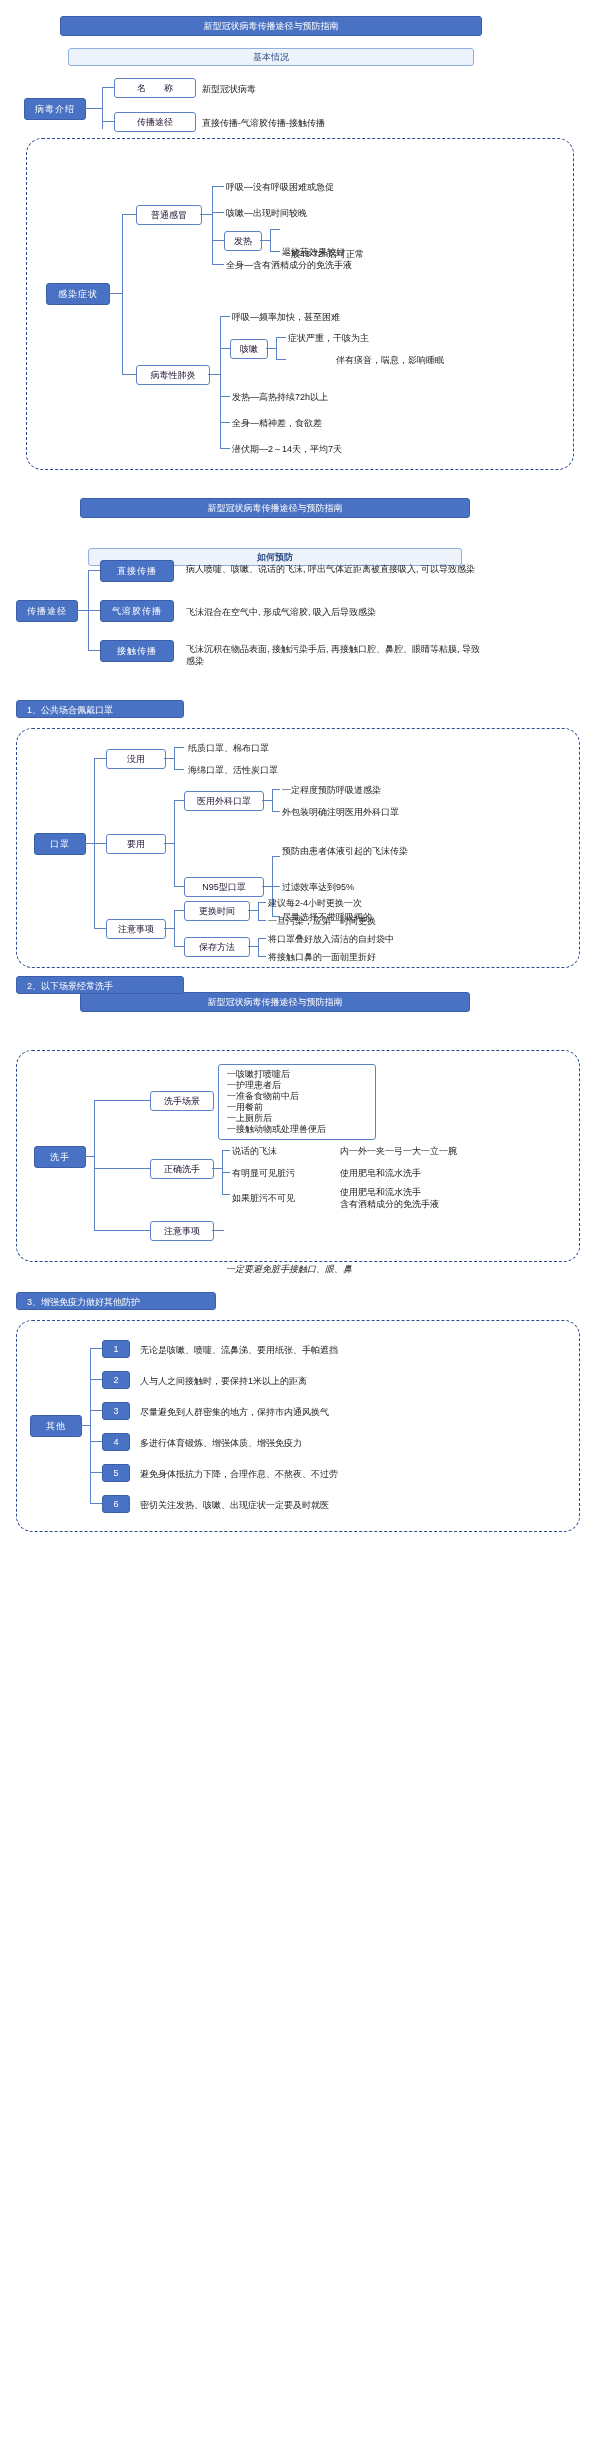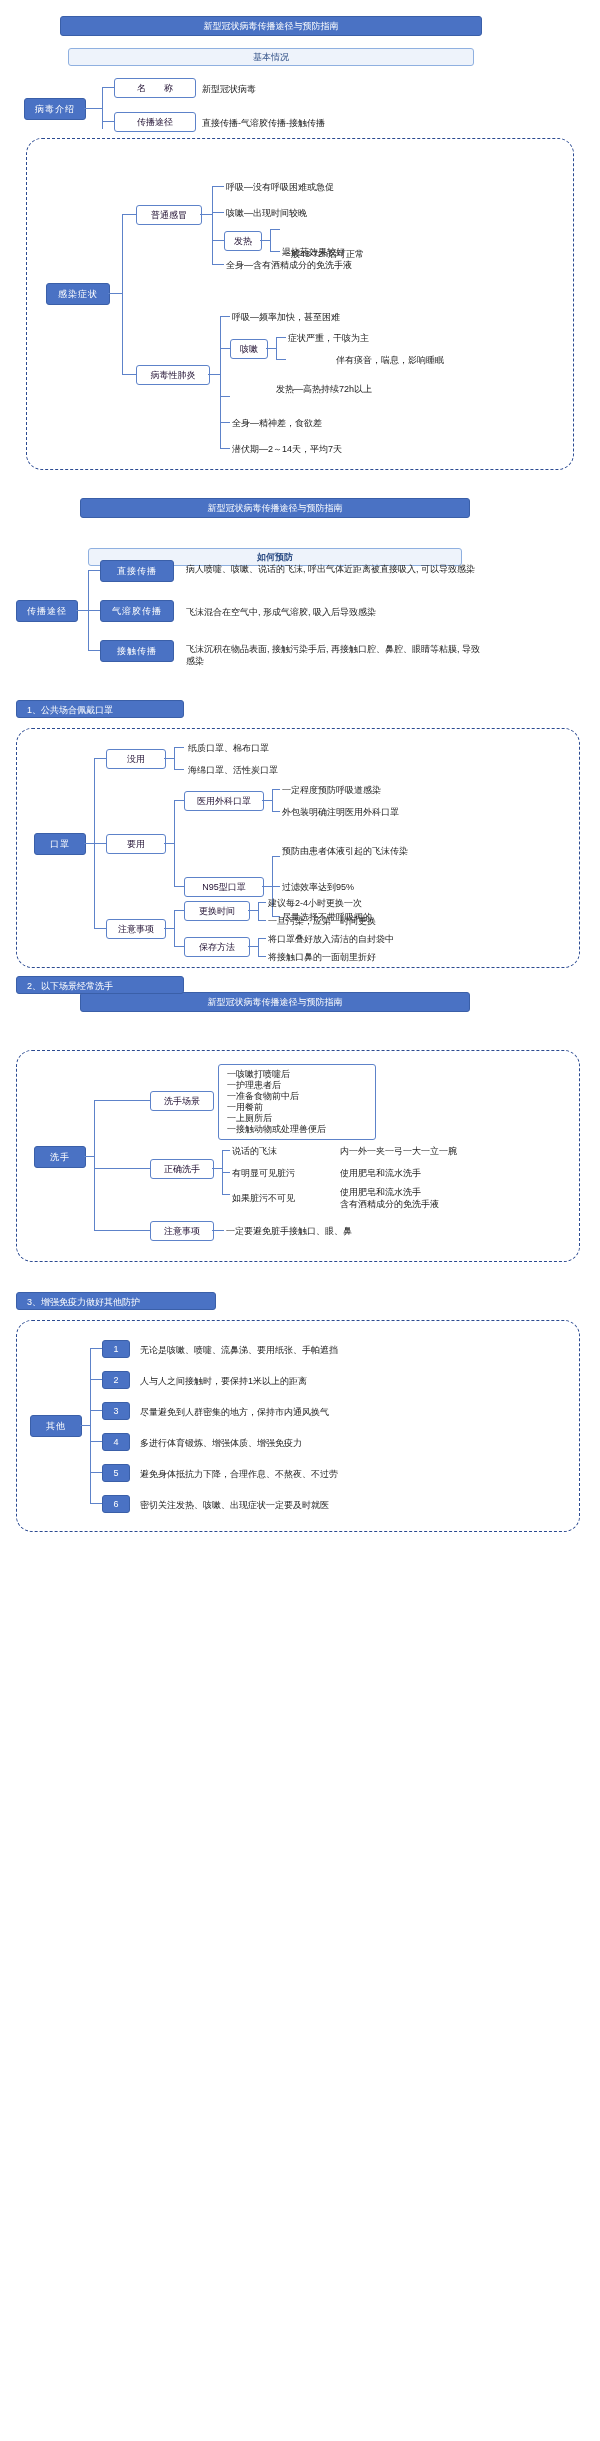--- a/index.html
+++ b/index.html
@@ -129,21 +129,21 @@
   <div class="wbox abs" style="left:136px;top:365px;width:72px;height:18px;">病毒性肺炎</div>
   <div class="ln lnh abs" style="left:208px;top:374px;width:12px;"></div>
   <div class="ln lnv abs" style="left:220px;top:316px;height:132px;"></div>
   <div class="ln lnh abs" style="left:220px;top:316px;width:10px;"></div>
   <div class="ln lnh abs" style="left:220px;top:348px;width:10px;"></div>
   <div class="ln lnh abs" style="left:220px;top:396px;width:10px;"></div>
   <div class="ln lnh abs" style="left:220px;top:422px;width:10px;"></div>
   <div class="ln lnh abs" style="left:220px;top:448px;width:10px;"></div>
 
   <div class="plain abs" style="left:232px;top:311px;">呼吸—频率加快，甚至困难</div>
-  <div class="plain abs" style="left:232px;top:383px;margin-left:44px;">发热—高热持续72h以上</div>
+  <div class="plain abs" style="left:232px;top:391px;">发热—高热持续72h以上</div>
   <div class="plain abs" style="left:232px;top:417px;">全身—精神差，食欲差</div>
   <div class="plain abs" style="left:232px;top:443px;">潜伏期—2～14天，平均7天</div>
 
   <div class="wbox abs" style="left:230px;top:339px;width:36px;height:18px;font-family:Liberation Serif, serif;">咳嗽</div>
   <div class="ln lnh abs" style="left:266px;top:348px;width:10px;"></div>
   <div class="ln lnv abs" style="left:276px;top:337px;height:22px;"></div>
   <div class="ln lnh abs" style="left:276px;top:337px;width:10px;"></div>
   <div class="ln lnh abs" style="left:276px;top:359px;width:10px;"></div>
   <div class="plain abs" style="left:288px;top:332px;">症状严重，干咳为主</div>
   <div class="plain abs" style="left:288px;top:354px;margin-left:48px;">伴有痰音，喘息，影响睡眠</div>
@@ -263,21 +263,21 @@
   <div class="plain abs" style="left:232px;top:1145px;">说话的飞沫</div>
   <div class="plain abs" style="left:340px;top:1145px;">内一外一夹一弓一大一立一腕</div>
   <div class="plain abs" style="left:232px;top:1167px;">有明显可见脏污</div>
   <div class="plain abs" style="left:340px;top:1167px;">使用肥皂和流水洗手</div>
   <div class="plain abs" style="left:232px;top:1192px;">如果脏污不可见</div>
   <div class="plain multi abs" style="left:340px;top:1186px;width:180px;white-space:pre-line;">使用肥皂和流水洗手
 含有酒精成分的免洗手液</div>
 
   <div class="wbox abs" style="left:150px;top:1221px;width:62px;height:18px;">注意事项</div>
   <div class="ln lnh abs" style="left:212px;top:1230px;width:12px;"></div>
-  <div class="plain abs" style="left:226px;top:1225px;">一定要避免脏手接触口、眼、鼻</div>
+  <div class="plain abs" style="left:226px;top:1263px;font-style:italic;">一定要避免脏手接触口、眼、鼻</div>
 
   <div class="sec-bar abs" style="left:16px;top:1292px;width:200px;text-align:left;padding-left:10px;box-sizing:border-box;">3、增强免疫力做好其他防护</div>
   <div class="dash abs" style="left:16px;top:1320px;width:562px;height:210px;"></div>
 
   <div class="node abs" style="left:30px;top:1415px;width:50px;height:20px;">其他</div>
   <div class="ln lnh abs" style="left:80px;top:1425px;width:10px;"></div>
   <div class="ln lnv abs" style="left:90px;top:1348px;height:155px;"></div>
 
   <div class="ln lnh abs" style="left:90px;top:1348px;width:12px;"></div>
   <div class="num abs" style="left:102px;top:1340px;">1</div>

